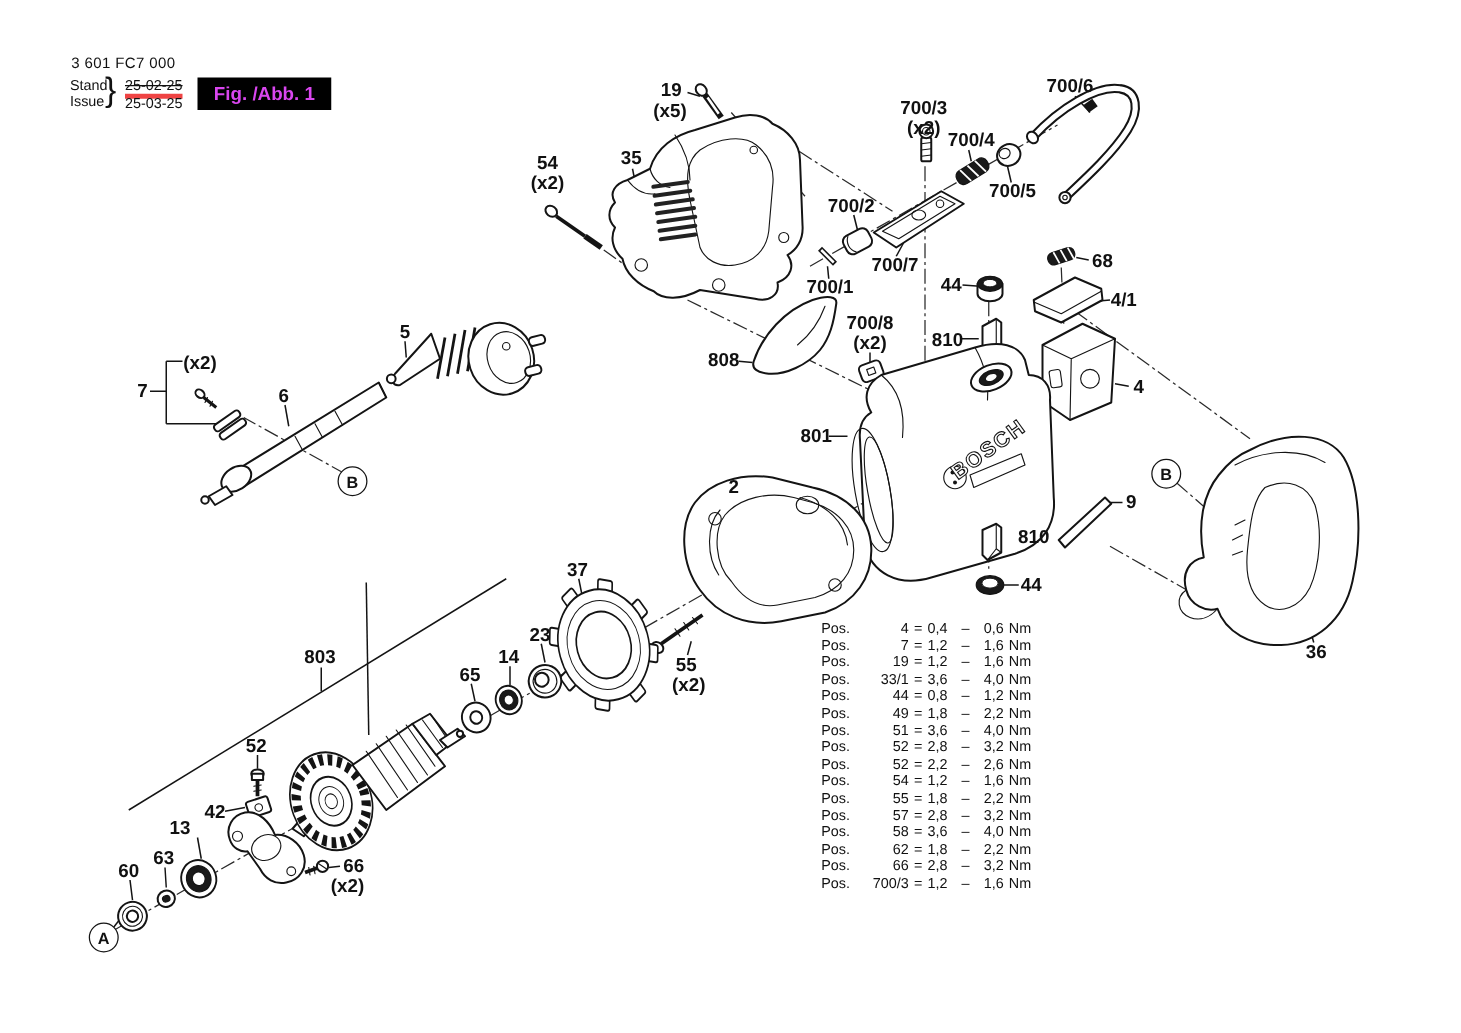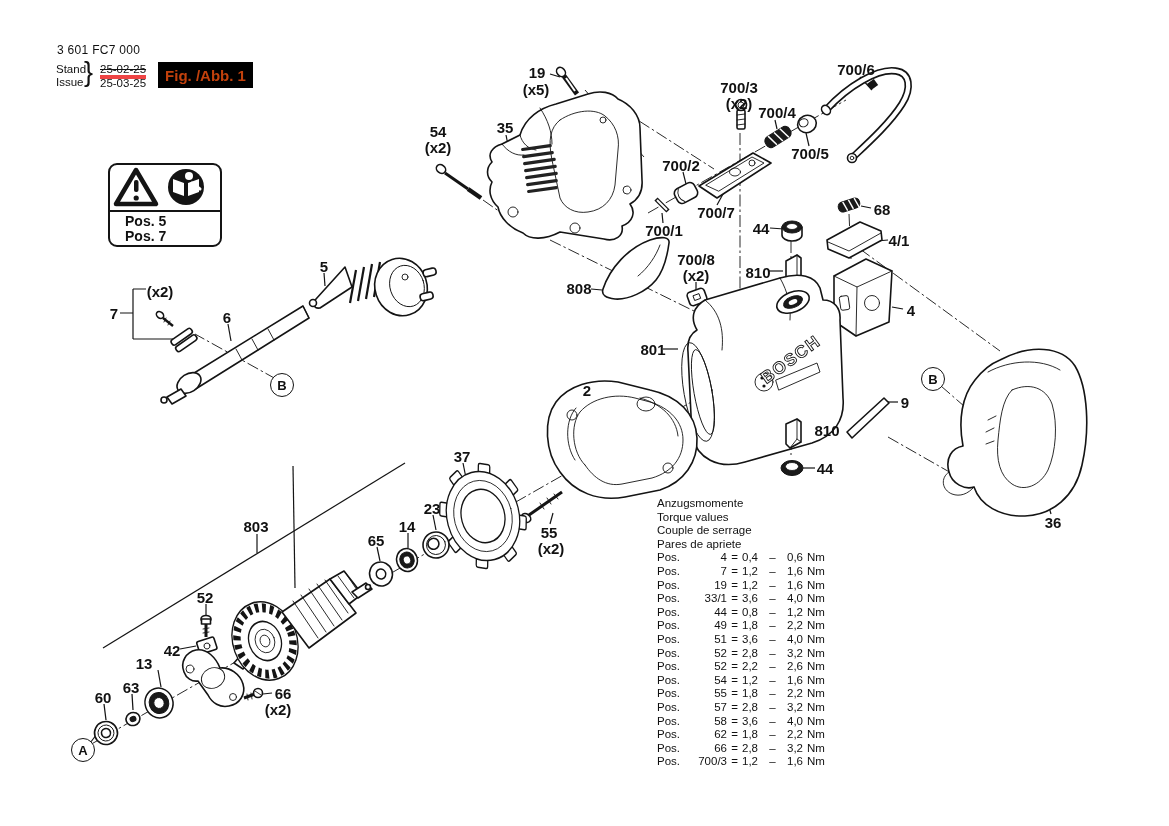--- a/index.html
+++ b/index.html
@@ -16,21 +16,21 @@
   .marker{position:absolute;transform:translate(-50%,-50%);width:22px;height:22px;
           border:1.7px solid #141414;border-radius:50%;background:#fff;display:flex;
           align-items:center;justify-content:center;font-weight:bold;font-size:13px;}
   .hdr-partnum{position:absolute;left:57px;top:43px;font-size:12px;letter-spacing:.3px;}
   .hdr-stand{position:absolute;left:56px;top:63px;font-size:11.5px;}
   .hdr-issue{position:absolute;left:56px;top:76px;font-size:11.5px;}
   .hdr-brace{position:absolute;left:84px;top:57px;font-size:27px;font-weight:normal;}
   .hdr-date-old{position:absolute;left:100px;top:63px;font-size:11.5px;
                 text-decoration:line-through;border-bottom:4px solid #ef4444;padding-bottom:0px;}
   .hdr-date-new{position:absolute;left:100px;top:77px;font-size:11.5px;}
-  .figbox{position:absolute;left:158px;top:62px;width:95px;height:26px;background:#000;color:#c2410c;
+  .figbox{position:absolute;left:158px;top:62px;width:107px;height:26px;background:#000;color:#d946ef;
           font-weight:bold;font-size:15px;display:flex;align-items:center;justify-content:center;}
   .warnbox{position:absolute;left:108px;top:163px;width:110px;height:80px;
            border:2.5px solid #141414;border-radius:9px;background:#fff;}
   .warn-icons{position:relative;height:45px;border-bottom:2px solid #141414;}
   .warn-pos{padding:2px 0 0 15px;font-weight:bold;font-size:14px;line-height:15px;}
   .torque{position:absolute;left:657px;top:497px;font-size:11.5px;line-height:13.6px;}
   .trow{display:flex;}
   .trow .c1{width:30px;}
   .trow .c2{width:40px;text-align:right;}
   .trow .c3{width:15px;text-align:center;}
@@ -425,42 +425,20 @@
   </svg>
 
   <div class="hdr-partnum">3 601 FC7 000</div>
   <div class="hdr-stand">Stand</div>
   <div class="hdr-issue">Issue</div>
   <div class="hdr-brace">}</div>
   <div class="hdr-date-old">25-02-25</div>
   <div class="hdr-date-new">25-03-25</div>
   <div class="figbox">Fig. /Abb. 1</div>
 
-  <div class="warnbox">
-    <div class="warn-icons">
-      <svg width="108" height="43" viewBox="0 0 108 43">
-        <g>
-          <polygon points="26,5 46,39 6,39" fill="#fff" stroke="#141414" stroke-width="4.5" stroke-linejoin="round"></polygon>
-          <rect x="24" y="15" width="4.5" height="12" rx="2" fill="#141414"></rect>
-          <circle cx="26.2" cy="33" r="2.6" fill="#141414"></circle>
-        </g>
-        <g>
-          <circle cx="76" cy="22" r="18" fill="#141414"></circle>
-          <circle cx="79" cy="11" r="4" fill="#fff"></circle>
-          <path d="M63,27 L74,31 L74,18 L63,14 Z" fill="#fff"></path>
-          <path d="M89,27 L78,31 L78,18 L89,14 Z" fill="#fff"></path>
-          <path d="M82,18 L90,24" stroke="#fff" stroke-width="3" stroke-linecap="round"></path>
-        </g>
-      </svg>
-    </div>
-    <div class="warn-pos">
-      <div>Pos. 5</div>
-      <div>Pos. 7</div>
-    </div>
-  </div>
 
   <span class="callout" style="left:537px;top:72px">19</span>
   <span class="callout" style="left:536px;top:89px">(x5)</span>
   <span class="callout" style="left:505px;top:127px">35</span>
   <span class="callout" style="left:438px;top:131px">54</span>
   <span class="callout" style="left:438px;top:147px">(x2)</span>
   <span class="callout" style="left:739px;top:87px">700/3</span>
   <span class="callout" style="left:739px;top:103px">(x2)</span>
   <span class="callout" style="left:777px;top:112px">700/4</span>
   <span class="callout" style="left:856px;top:69px">700/6</span>
@@ -501,27 +479,20 @@
   <span class="callout" style="left:283px;top:693px">66</span>
   <span class="callout" style="left:278px;top:709px">(x2)</span>
 
   <div class="marker" style="left:83px;top:750px">A</div>
   <div class="marker" style="left:282px;top:385px">B</div>
   <div class="marker" style="left:933px;top:379px">B</div>
 
   <div class="torque">
     <div>
 
-    <div>Anzugsmomente</div>
-        <div>Torque values</div>
-        <div>Couple de serrage</div>
-        <div>Pares de apriete</div>
-      </div>
-    <div>
-
     <div class="trow">
         <span class="c1">Pos.</span>
         <span class="c2">4</span>
         <span class="c3">=</span>
         <span class="c4">0,4</span>
         <span class="c5">–</span>
         <span class="c6">0,6</span>
         <span class="c7">Nm</span>
       </div>
         <div class="trow">

